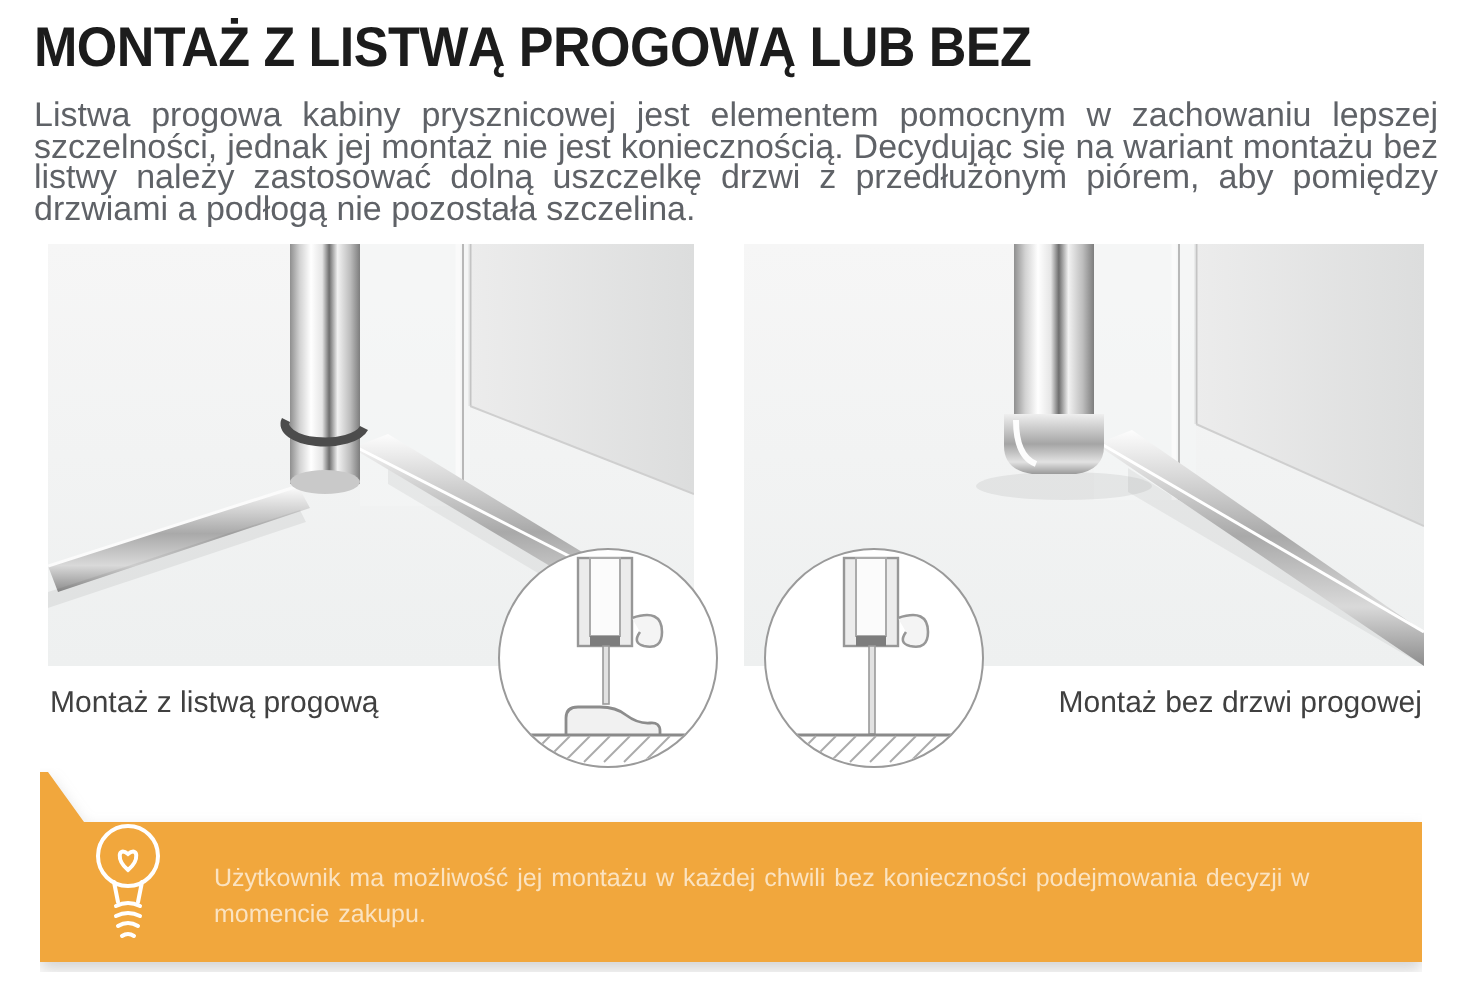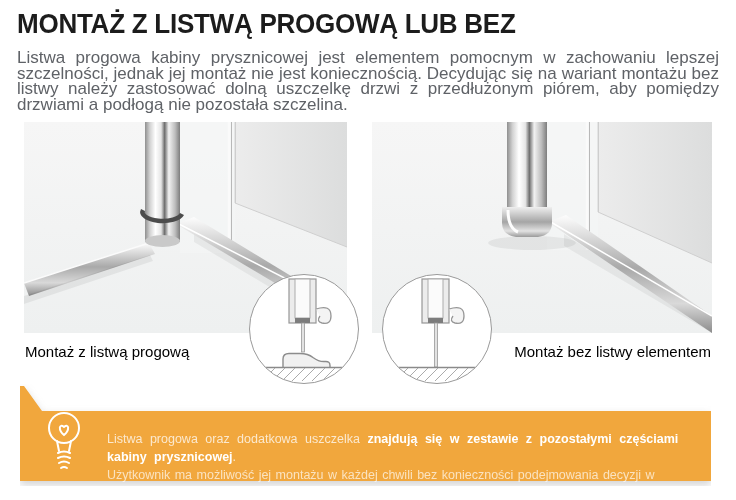--- a/index.html
+++ b/index.html
@@ -25,21 +25,21 @@
   
   .detail-circle{
     position:absolute;width:110px;height:110px;border-radius:50%;
     background:#ffffff;border:1px solid #9a9a9a;overflow:hidden;z-index:5;
     box-sizing:border-box;
   }
   #circle-left{left:249px;top:274px;}
   #circle-right{left:382px;top:274px;}
   
   .caption{
-    position:absolute;top:343px;font-size:15px;color:#000000;z-index:6;
+    position:absolute;top:343px;font-size:15px;color:#404040;z-index:6;
   }
   #caption-left{left:25px;}
   #caption-right{right:25px;text-align:right;}
   
   #banner-shape{position:absolute;left:20px;top:384px;z-index:2;}
   #banner-shape polygon{filter:drop-shadow(0 4px 4px rgba(110,110,110,.30));}
   #bulb{position:absolute;left:42px;top:410px;z-index:3;}
   .note-text{
     position:absolute;left:107px;top:430px;width:600px;z-index:3;
     font-size:12.5px;line-height:18px;
@@ -191,36 +191,35 @@
           <line x1="42" y1="106" x2="55" y2="93"></line>
         <line x1="52" y1="106" x2="65" y2="93"></line>
           <line x1="62" y1="106" x2="75" y2="93"></line>
         <line x1="72" y1="106" x2="85" y2="93"></line>
           <line x1="82" y1="106" x2="95" y2="93"></line>
       </g>
     </svg>
   </div>
 
   <div class="caption" id="caption-left">Montaż z listwą progową</div>
-  <div class="caption" id="caption-right">Montaż bez listwy elementem</div>
+  <div class="caption" id="caption-right">Montaż bez drzwi progowej</div>
 
   <svg id="banner-shape" width="691" height="102" viewBox="0 0 691 102">
     <polygon points="0,2 4,2 22,27 691,27 691,97 0,97" fill="#F1A73D"></polygon>
   </svg>
 
   <svg id="bulb" width="44" height="64" viewBox="0 0 44 64">
     <g fill="none" stroke="#ffffff" stroke-width="2" stroke-linecap="round">
       <circle cx="22" cy="18" r="15"></circle>
       <path d="M15,31 L17,41 M29,31 L27,41"></path>
       <path d="M16,43 q6,-3 12,0"></path>
       <path d="M16,48 q6,-3 12,0"></path>
       <path d="M17,53 q5,-3 10,0"></path>
       <path d="M19,58 q3,-2 6,0"></path>
       <path d="M22,25 C16,20 17,13 22,17 C27,13 28,20 22,25 Z"></path>
     </g>
   </svg>
 
   <div class="note-text">
-    <div class="note-line1"><span>Listwa progowa oraz dodatkowa uszczelka </span><b>znajdują się w zestawie z pozostałymi częściami kabiny prysznicowej</b><span>.</span></div>
     <div class="note-line2">Użytkownik ma możliwość jej montażu w każdej chwili bez konieczności podejmowania decyzji w momencie zakupu.</div>
   </div>
 
 </div>
 
 </body></html>

